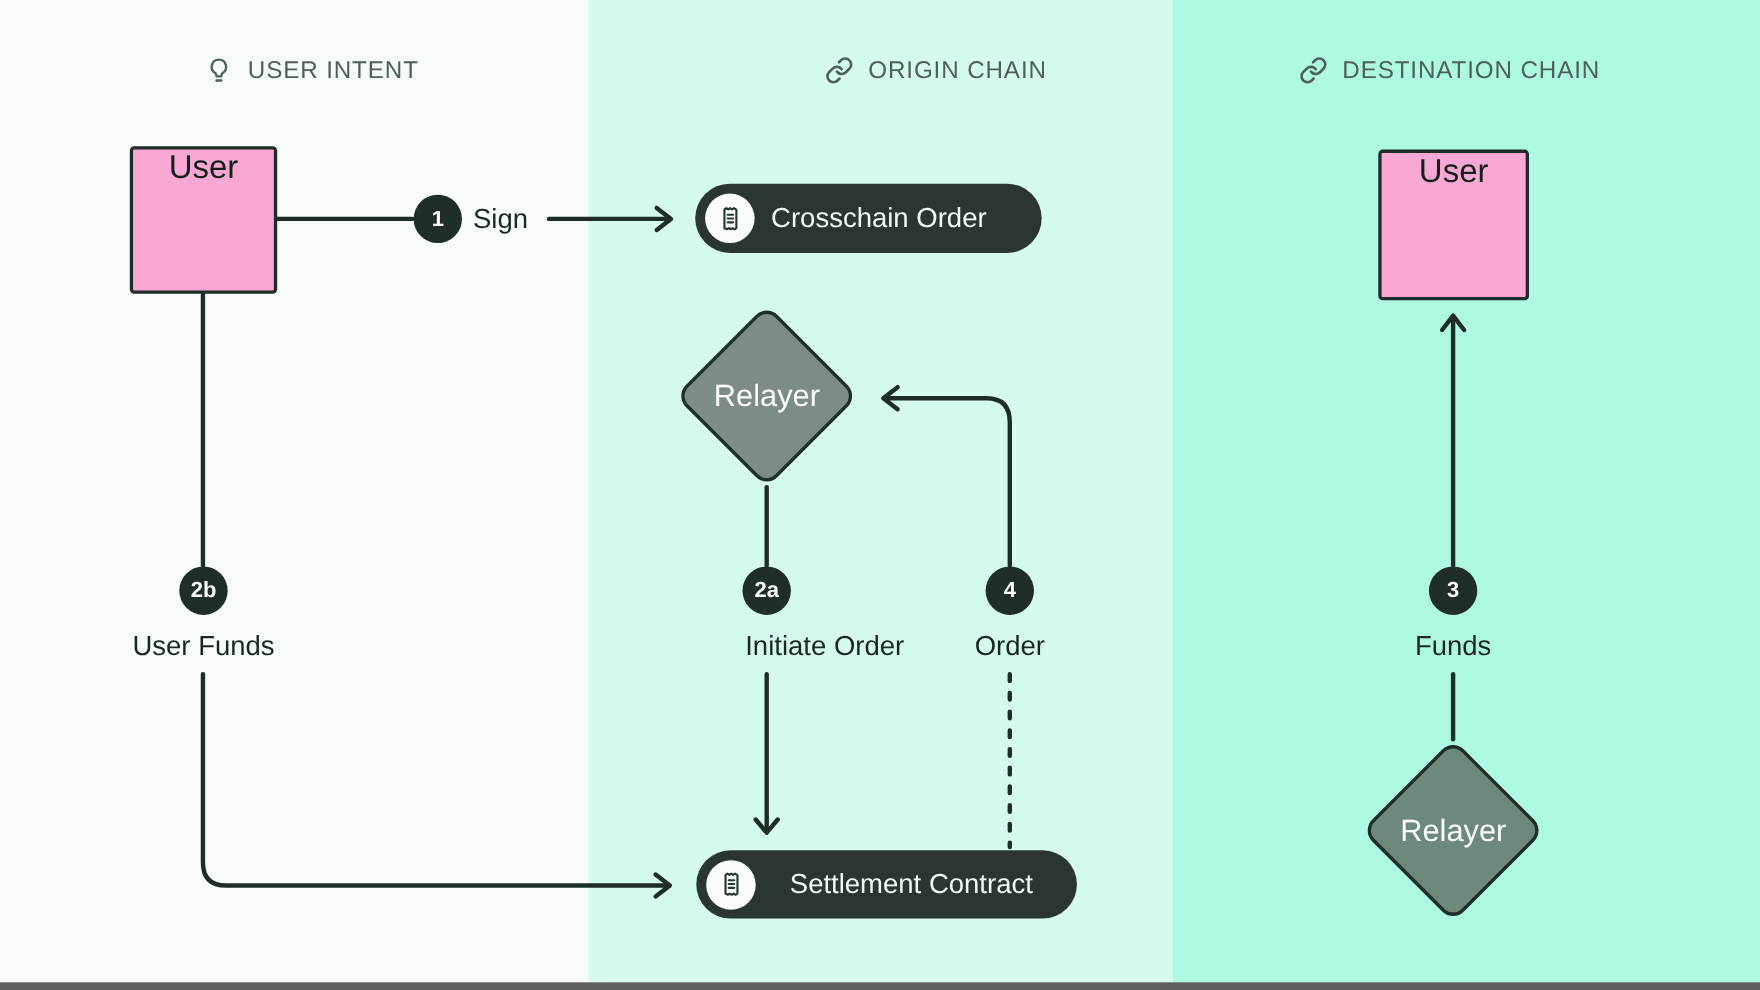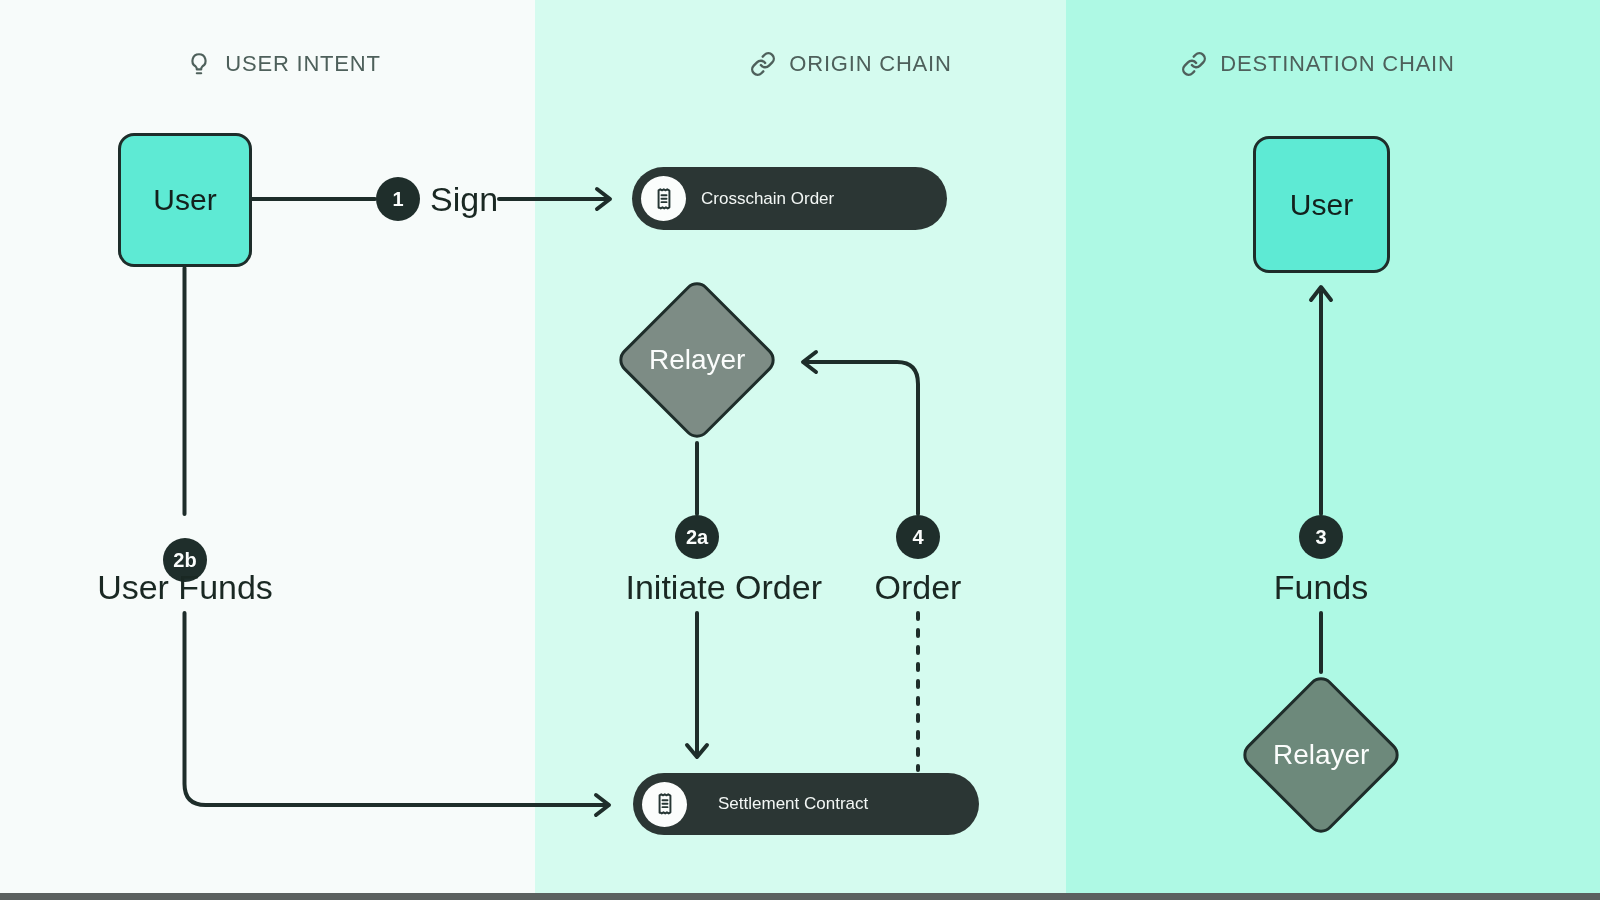--- a/index.html
+++ b/index.html
@@ -13,49 +13,49 @@
 
   .header{position:absolute;top:46px;height:36px;display:flex;align-items:center;justify-content:center;gap:13px;z-index:2;}
   .header-1{left:0;width:535px;margin-left:16px;}
   .header-2{left:535px;width:632px;}
   .header-3{left:1066px;width:504px;}
   .header span{font-size:22px;font-weight:500;letter-spacing:.8px;color:#4E605B;}
   .header svg{display:block;}
 
   .svg-layer{position:absolute;left:0;top:0;z-index:1;}
 
-  .node-box{position:absolute;box-sizing:border-box;background:#5eead4;border:3.5px solid #1E2D2A;
-            border-radius:16px;display:flex;align-items:center;justify-content:center;
+  .node-box{position:absolute;box-sizing:border-box;background:#f9a8d4;border:3.5px solid #1E2D2A;
+            border-radius:4px;display:flex;align-items:flex-start;justify-content:center;
             font-size:30px;font-weight:500;color:#13211D;z-index:2;}
   .box-user-origin{left:118px;top:133px;width:134px;height:134px;}
   .box-user-dest{left:1253px;top:136px;width:137px;height:137px;}
 
   .diamond{position:absolute;box-sizing:border-box;width:118px;height:118px;border:3.5px solid #1E2D2A;
            border-radius:14px;transform:rotate(45deg);display:flex;align-items:center;justify-content:center;z-index:2;}
   .diamond-origin{left:638px;top:301px;background:#7D8C85;}
   .diamond-dest{left:1262px;top:696px;background:#6D897B;}
   .diamond > span{transform:rotate(-45deg);font-size:28px;font-weight:500;color:#FBFDFC;white-space:nowrap;}
 
   .pill{position:absolute;box-sizing:border-box;background:#2B3634;border-radius:33px;display:flex;
         align-items:center;padding-left:9px;z-index:2;}
   .pill-order{left:632px;top:167px;width:315px;height:63px;}
   .pill-settlement{left:633px;top:773px;width:346px;height:62px;gap:16px;}
   .icon-circle{width:45px;height:45px;border-radius:50%;background:#FBFDFC;display:flex;
                align-items:center;justify-content:center;flex:none;}
-  .pill-label{margin-left:15px;font-size:17px;font-weight:400;color:#F3F7F5;white-space:nowrap;}
+  .pill-label{margin-left:15px;font-size:25px;font-weight:400;color:#F3F7F5;white-space:nowrap;}
 
   .badge{position:absolute;width:44px;height:44px;border-radius:50%;background:#1F2E2B;color:#FBFDFC;
          display:flex;align-items:center;justify-content:center;font-size:20px;font-weight:700;z-index:2;}
   .badge-1{left:376px;top:177px;}
-  .badge-2b{left:163px;top:538px;}
+  .badge-2b{left:163px;top:515px;}
   .badge-2a{left:675px;top:515px;text-align:right;}
   .badge-4{left:896px;top:515px;}
   .badge-3{left:1299px;top:515px;}
 
-  .step-label{position:absolute;height:36px;line-height:36px;font-size:34px;font-weight:500;color:#1A2823;
+  .step-label{position:absolute;height:36px;line-height:36px;font-size:25px;font-weight:500;color:#1A2823;
               text-align:center;z-index:2;white-space:nowrap;}
   .label-sign{left:430px;top:181px;text-align:left;}
   .label-user-funds{left:60px;top:569px;width:250px;}
   .label-initiate{left:572px;top:569px;width:250px;text-align:right;}
   .label-repay{left:793px;top:569px;width:250px;}
   .label-funds{left:1196px;top:569px;width:250px;}
 </style>
 </head>
 <body>
 

